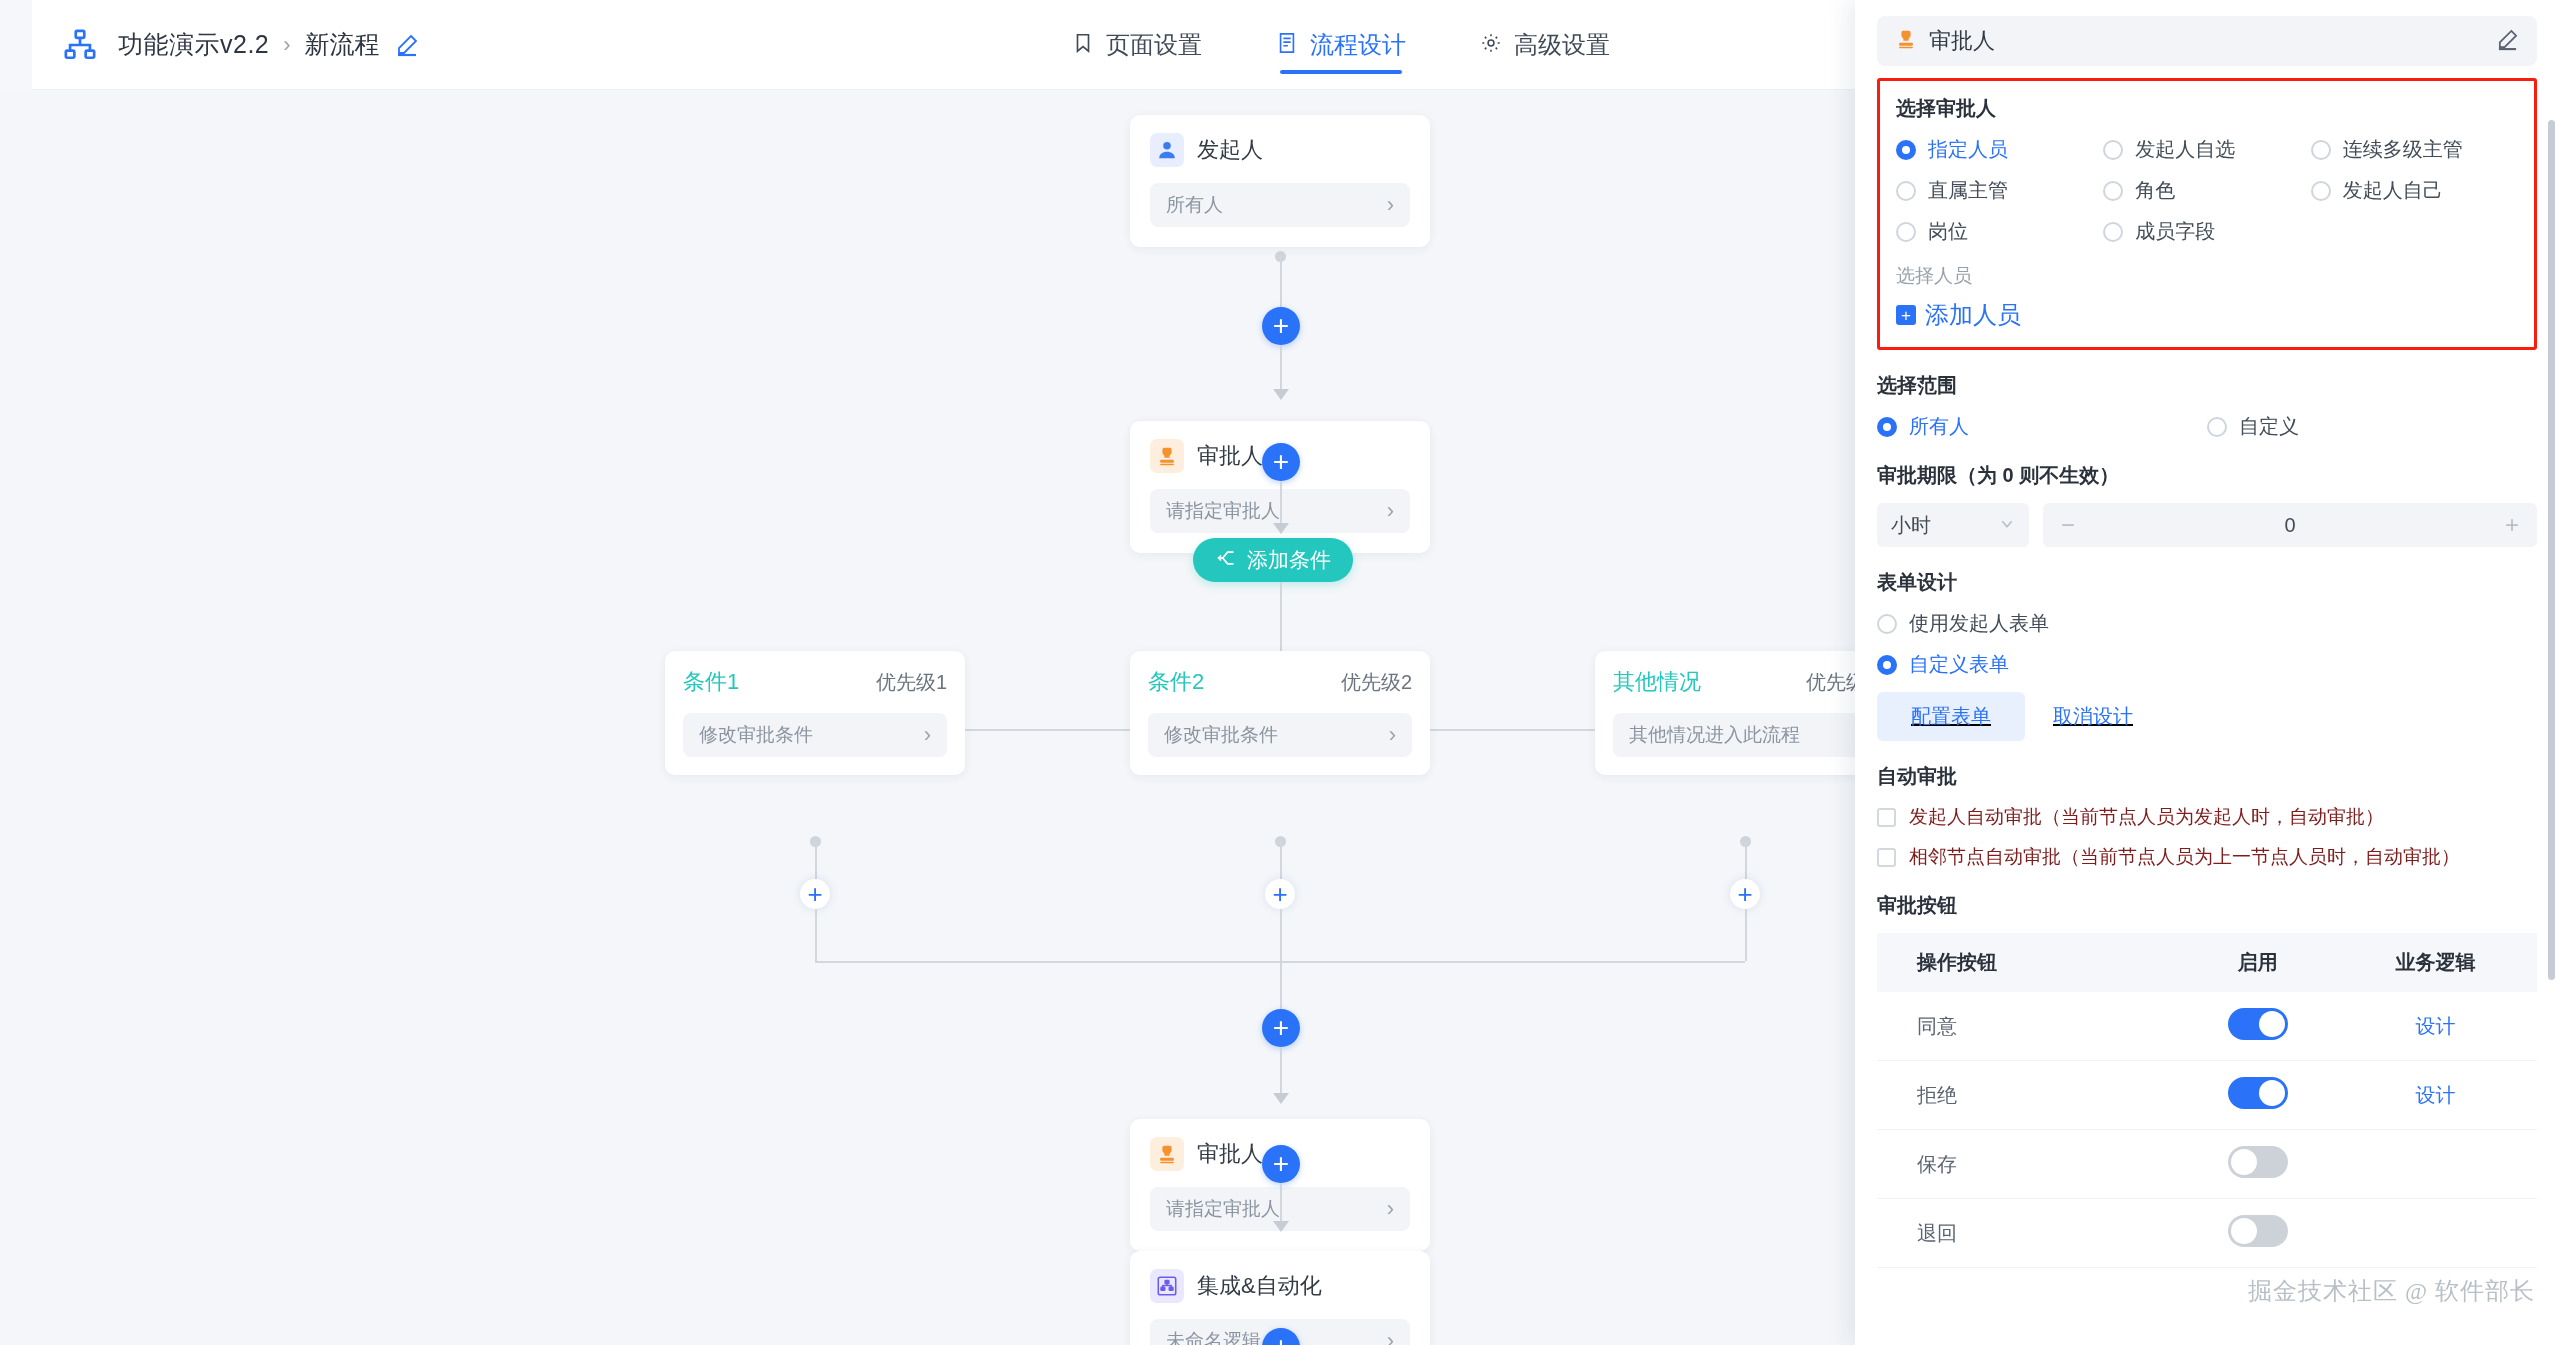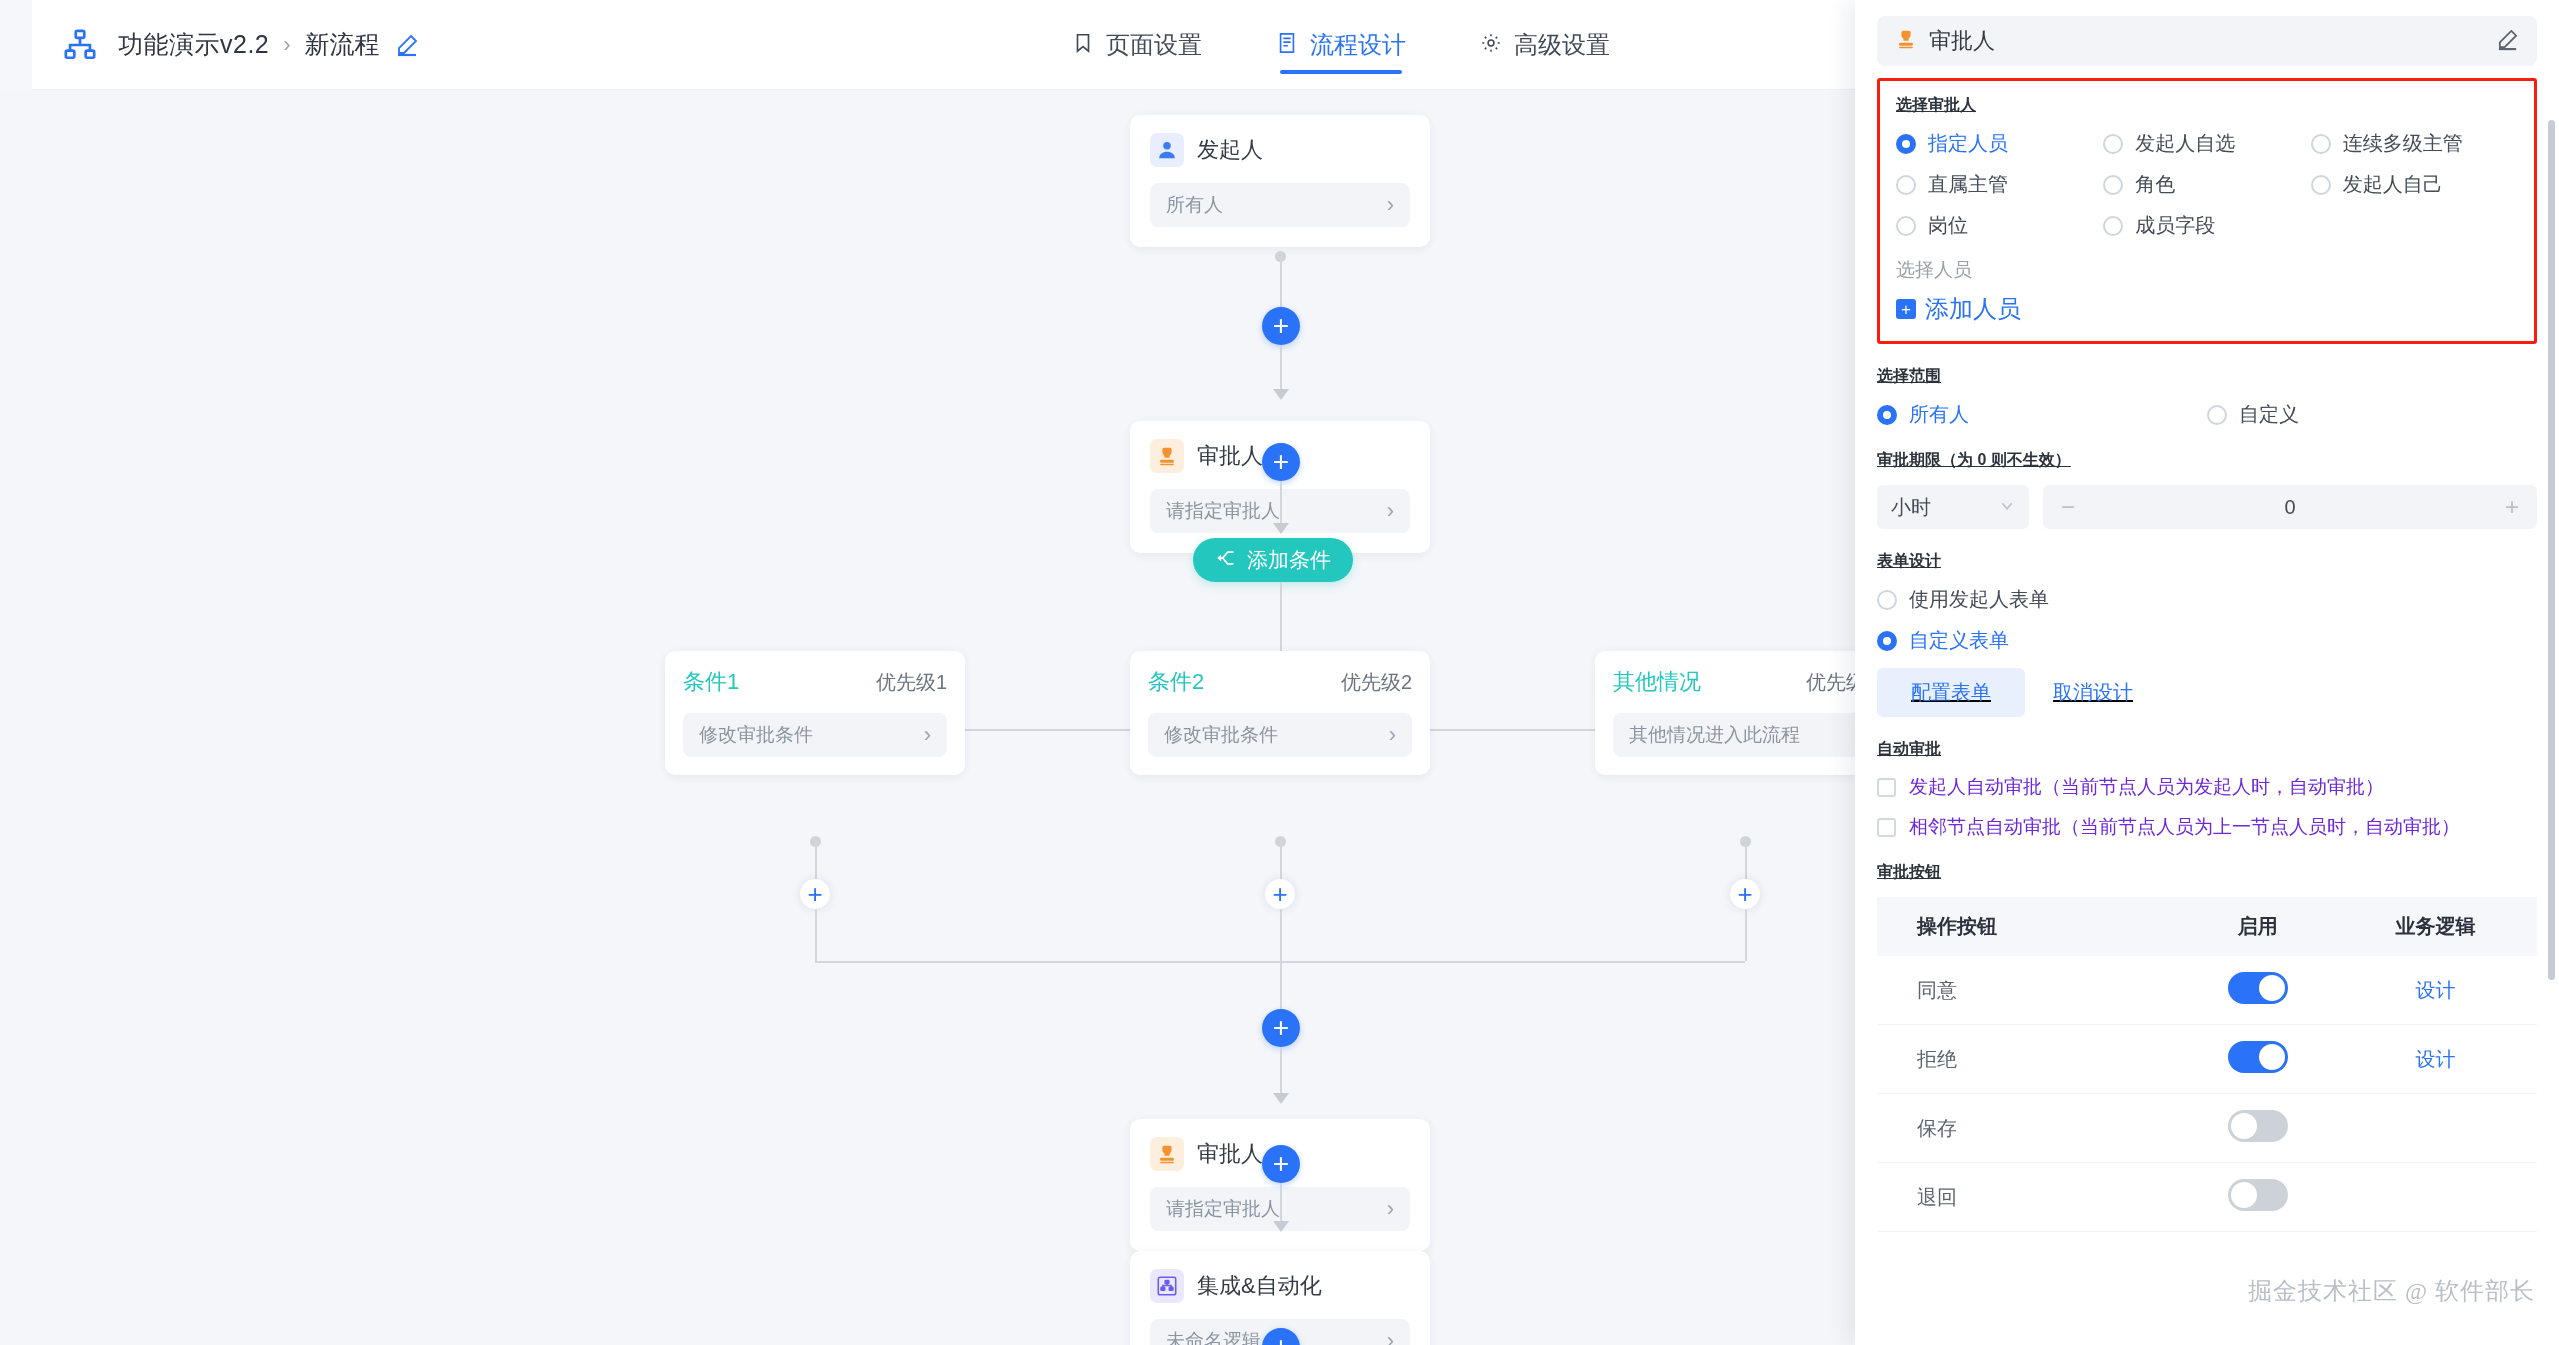--- a/index.html
+++ b/index.html
@@ -103,21 +103,21 @@
   .panel-title-box {
     height: 50px; background: #f2f4f7; border-radius: 8px; display: flex;
     align-items: center; justify-content: space-between; padding: 0 18px;
   }
   .pt-left { display: flex; align-items: center; gap: 12px; }
   .pt-text { font-size: 22px; color: #333b45; }
 
   .panel-body { padding: 0 22px 0 22px; }
   .hl-box { border: 3px solid #fa1d0f; border-radius: 3px; padding: 14px 16px 16px 16px; }
 
-  .sec-title { font-size: 16px; font-weight: bold; color: #2b323c; margin-bottom: 14px; text-decoration: underline; }
+  .sec-title { font-size: 20px; font-weight: bold; color: #2b323c; margin-bottom: 14px; }
   .sec-title.mt { margin-top: 22px; }
 
   .radio-grid { display: grid; grid-template-columns: 1fr 1fr 1fr; row-gap: 14px; }
   .radio-grid.two { grid-template-columns: 1fr 1fr; }
   .radio { display: flex; align-items: center; gap: 12px; cursor: pointer; }
   .rdot { width: 20px; height: 20px; border-radius: 50%; border: 2px solid #cfd5de; background:#fff; flex: none; }
   .rdot.on { border: 6px solid #2a72f8; background: #fff; }
   .rlabel { font-size: 20px; color: #434c57; white-space: nowrap; }
   .radio.on .rlabel { color: #2a72f8; }
 
@@ -142,21 +142,21 @@
 
   .form-btns { display: flex; align-items: center; gap: 22px; margin-top: 14px; text-decoration: underline; }
   .btn-soft {
     background: #e8f0fe; color: #2a72f8; font-size: 20px; border-radius: 6px;
     padding: 11px 34px; cursor: pointer;
   }
   .btn-link { color: #2a72f8; font-size: 20px; cursor: pointer; padding: 11px 6px; }
 
   .chk-row { display: flex; align-items: center; gap: 13px; margin-bottom: 14px; cursor: pointer; }
   .chkbox { width: 19px; height: 19px; border: 2px solid #d2d8e0; border-radius: 3px; background: #fff; flex: none; }
-  .chk-label { font-size: 19px; color: #6d28d9; white-space: nowrap; }
+  .chk-label { font-size: 19px; color: #7f1d1d; white-space: nowrap; }
 
   .btn-table { width: 100%; border-collapse: collapse; }
   .btn-table th {
     background: #f5f7fa; font-size: 20px; color: #2b323c; font-weight: bold;
     padding: 16px 0; text-align: center;
   }
   .btn-table th:first-child { text-align: left; padding-left: 40px; }
   .btn-table td { padding: 16px 0; text-align: center; border-bottom: 1px solid #f0f2f5; }
   .btn-table td:first-child { text-align: left; padding-left: 40px; font-size: 20px; color: #5b6472; }
   .sw { display: inline-block; width: 60px; height: 32px; border-radius: 16px; background: #cdd2d9; position: relative; cursor: pointer; }

